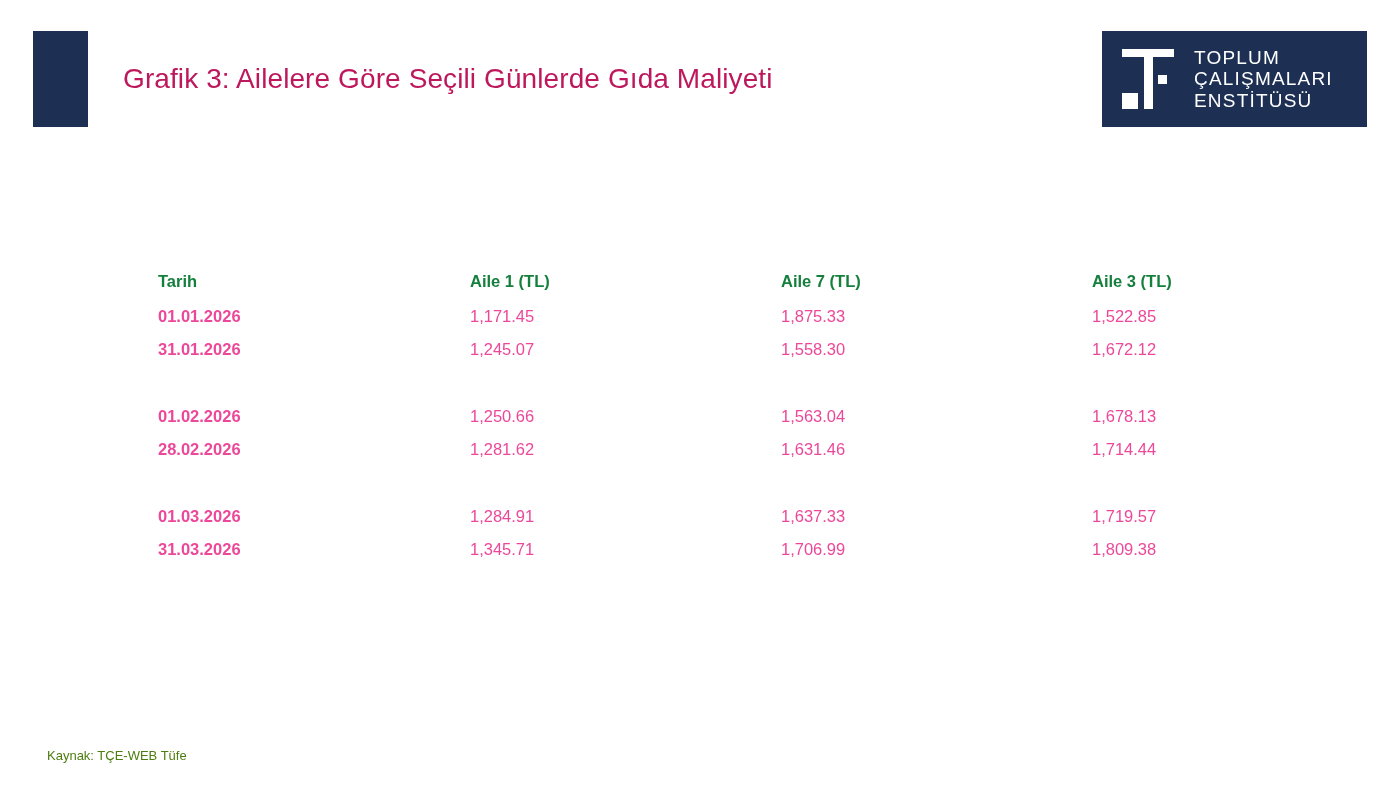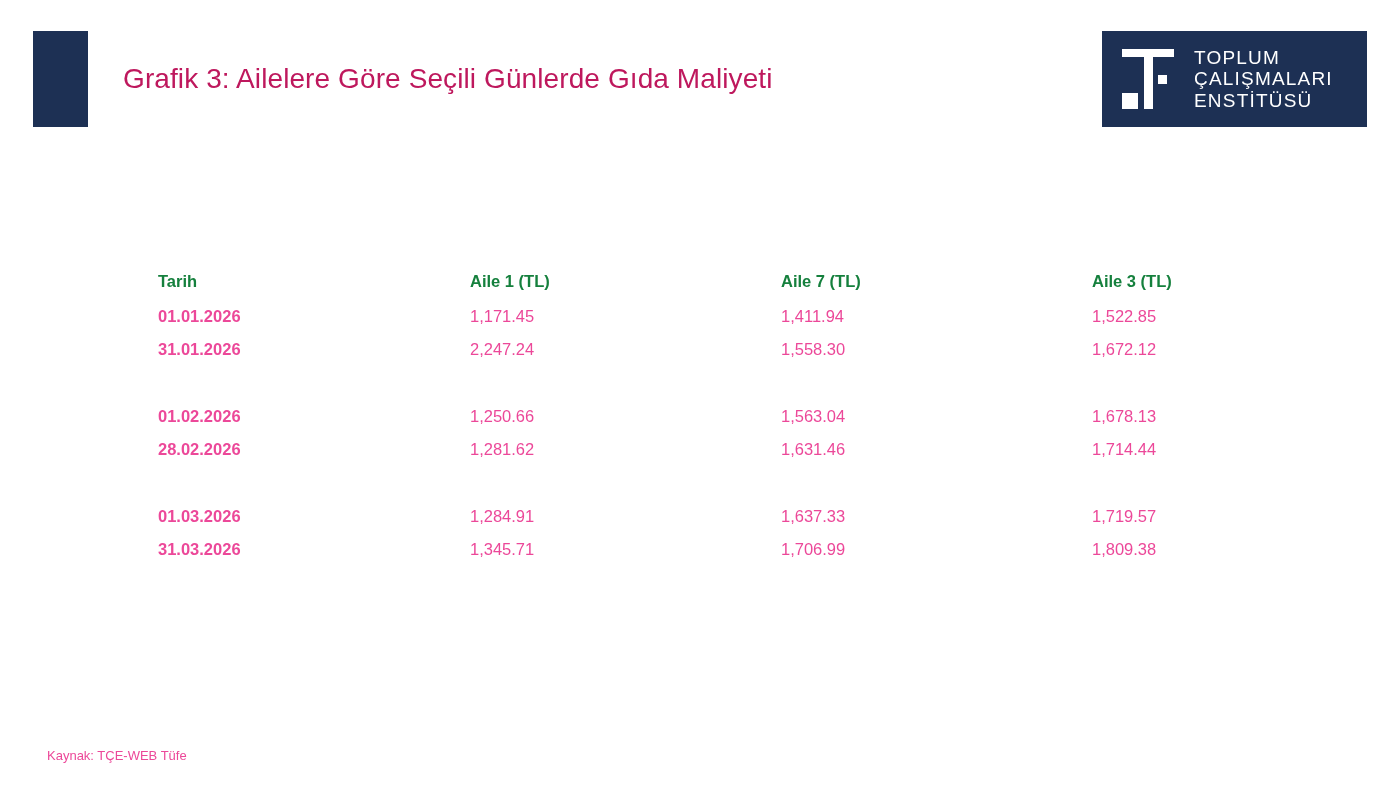--- a/index.html
+++ b/index.html
@@ -143,21 +143,21 @@
     font-size: 0;
     line-height: 0;
   }
 
   
   .source {
     position: absolute;
     left: 47px;
     top: 748px;
     font-size: 13px;
-    color: #ec4899;
+    color: #4d7c0f;
   }
 </style>
 </head>
 <body>
 
 <div class="header">
   <div class="header-accent"></div>
   <div class="header-title-wrap">
     <div class="header-title">Grafik 3: Ailelere Göre Seçili Günlerde Gıda Maliyeti</div>
   </div>
@@ -189,26 +189,26 @@
         <th>Tarih</th>
         <th>Aile 1 (TL)</th>
         <th>Aile 7 (TL)</th>
         <th>Aile 3 (TL)</th>
       </tr>
     </thead>
     <tbody>
       <tr>
         <td class="date">01.01.2026</td>
         <td>1,171.45</td>
-        <td>1,411.94</td>
+        <td>1,875.33</td>
         <td>1,522.85</td>
       </tr>
       <tr>
         <td class="date">31.01.2026</td>
-        <td>2,247.24</td>
+        <td>1,245.07</td>
         <td>1,558.30</td>
         <td>1,672.12</td>
       </tr>
       <tr class="spacer">
         <td colspan="4"></td>
       </tr>
       <tr>
         <td class="date">01.02.2026</td>
         <td>1,250.66</td>
         <td>1,563.04</td>

